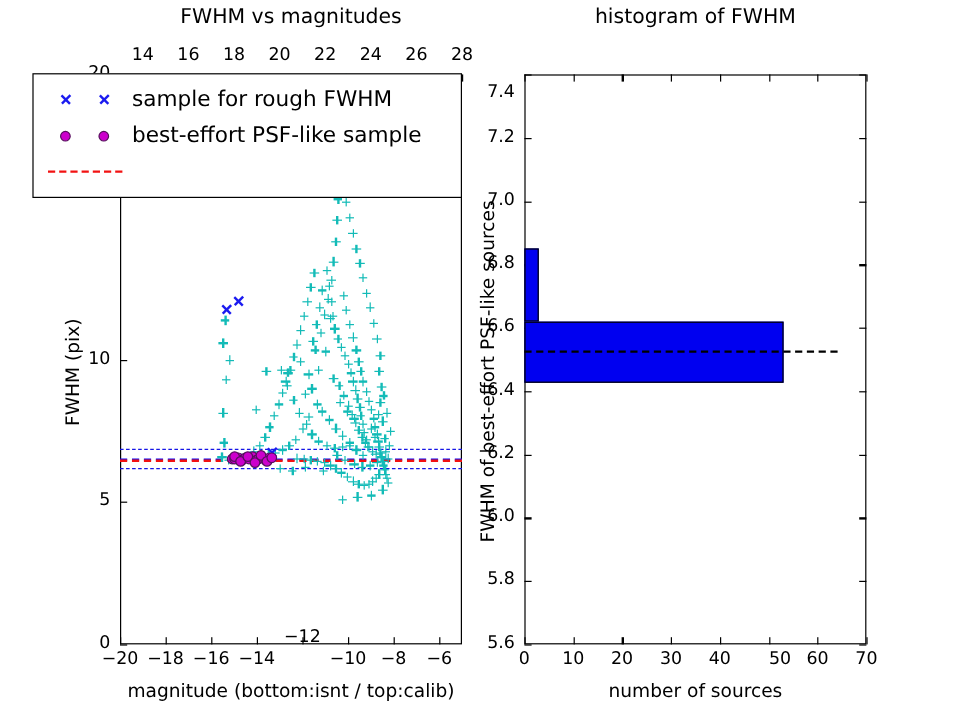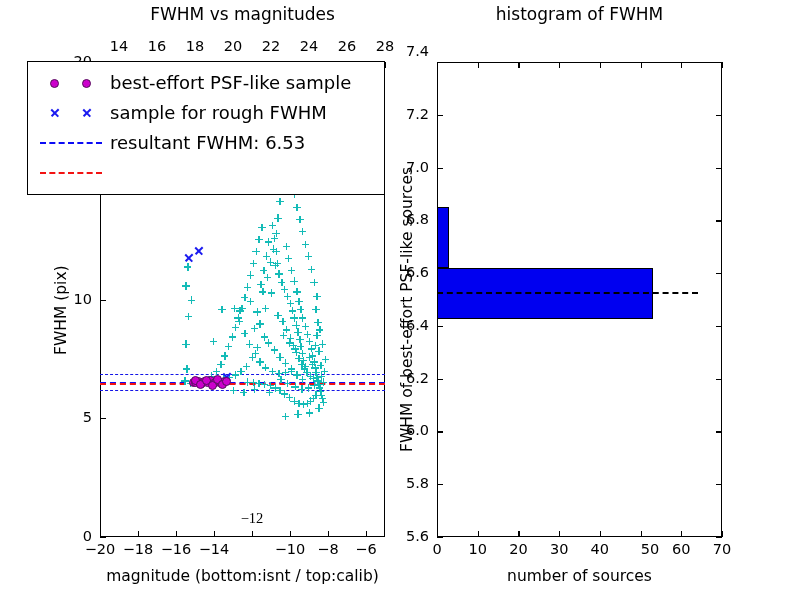--- a/index.html
+++ b/index.html
@@ -173,21 +173,21 @@
     <div id="left-bottomticks">
         <div class="tick" style="left: 100px; top: 531px; width: 1.2px; height: 6px;"></div>
         <div class="ticklabel" style="left: 75px; top: 541px; width: 50px;">−20</div>
         <div class="tick" style="left: 138px; top: 531px; width: 1.2px; height: 6px;"></div>
         <div class="ticklabel" style="left: 113px; top: 541px; width: 50px;">−18</div>
         <div class="tick" style="left: 176px; top: 531px; width: 1.2px; height: 6px;"></div>
         <div class="ticklabel" style="left: 151px; top: 541px; width: 50px;">−16</div>
         <div class="tick" style="left: 214px; top: 531px; width: 1.2px; height: 6px;"></div>
         <div class="ticklabel" style="left: 189px; top: 541px; width: 50px;">−14</div>
         <div class="tick" style="left: 252px; top: 531px; width: 1.2px; height: 6px;"></div>
-        <div class="ticklabel" style="left: 227px; top: 510px; width: 50px; font-family: Liberation Serif, serif;">−12</div>
+        <div class="ticklabel" style="left: 227px; top: 523px; width: 50px;">−12</div>
         <div class="tick" style="left: 290px; top: 531px; width: 1.2px; height: 6px;"></div>
         <div class="ticklabel" style="left: 265px; top: 541px; width: 50px;">−10</div>
         <div class="tick" style="left: 328px; top: 531px; width: 1.2px; height: 6px;"></div>
         <div class="ticklabel" style="left: 303px; top: 541px; width: 50px;">−8</div>
         <div class="tick" style="left: 366px; top: 531px; width: 1.2px; height: 6px;"></div>
         <div class="ticklabel" style="left: 341px; top: 541px; width: 50px;">−6</div>
       </div>
     <div id="left-yticks">
         <div class="tick" style="left: 100px; top: 537px; width: 6px; height: 1.2px;"></div>
         <div class="ticklabel" style="left: 44px; top: 528px; width: 48px; text-align: right;">0</div>
@@ -435,37 +435,31 @@
       </div>
 
     <div class="axtitle" id="left-xlabel" style="left: 60px; top: 567px; width: 365px;">magnitude (bottom:isnt / top:calib)</div>
 
     <div class="vlabel" id="left-ylabel" style="left: 52px; top: 354.5px;">FWHM (pix)</div>
   </div>
 
   <div id="legend-box" style="left: 27px; top: 61px; width: 358px;">
       <div class="legend-row">
         <div class="legend-key">
+          <div class="mk mk-cross lk-sample" style="left: 14px; margin-top: -4.8px; width: 9.6px; height: 9.6px;"></div>
+          <div class="mk mk-cross lk-sample" style="left: 46px; margin-top: -4.8px; width: 9.6px; height: 9.6px;"></div>
+        </div>
+        <div class="legend-text">sample for rough FWHM</div>
+      </div>
+      <div class="legend-row">
+        <div class="legend-key">
           <div class="mk mk-dot lk-sample" style="left: 14px; margin-top: -4.5px;"></div>
           <div class="mk mk-dot lk-sample" style="left: 46px; margin-top: -4.5px;"></div>
         </div>
         <div class="legend-text">best-effort PSF-like sample</div>
-      </div>
-      <div class="legend-row">
-        <div class="legend-key">
-          <div class="mk mk-cross lk-sample" style="left: 14px; margin-top: -4.8px; width: 9.6px; height: 9.6px;"></div>
-          <div class="mk mk-cross lk-sample" style="left: 46px; margin-top: -4.8px; width: 9.6px; height: 9.6px;"></div>
-        </div>
-        <div class="legend-text">sample for rough FWHM</div>
-      </div>
-      <div class="legend-row">
-        <div class="legend-key">
-          <div class="lk-line" style="border-top: 2.4px dashed rgb(11, 11, 245);"></div>
-        </div>
-        <div class="legend-text">resultant FWHM: 6.53</div>
       </div>
       <div class="legend-row">
         <div class="legend-key">
           <div class="lk-line" style="border-top: 2.4px dashed rgb(242, 18, 18);"></div>
         </div>
       </div>
     </div>
 
   <div class="panel" id="panel-right">
 
@@ -522,21 +516,21 @@
         <div class="tick" style="left: 716px; top: 220.333px; width: 6px; height: 1.2px;"></div>
         <div class="ticklabel" style="left: 385px; top: 211.333px; width: 44px; text-align: right;">6.8</div>
         <div class="tick" style="left: 437px; top: 167.556px; width: 6px; height: 1.2px;"></div>
         <div class="tick" style="left: 716px; top: 167.556px; width: 6px; height: 1.2px;"></div>
         <div class="ticklabel" style="left: 385px; top: 158.556px; width: 44px; text-align: right;">7.0</div>
         <div class="tick" style="left: 437px; top: 114.778px; width: 6px; height: 1.2px;"></div>
         <div class="tick" style="left: 716px; top: 114.778px; width: 6px; height: 1.2px;"></div>
         <div class="ticklabel" style="left: 385px; top: 105.778px; width: 44px; text-align: right;">7.2</div>
         <div class="tick" style="left: 437px; top: 62px; width: 6px; height: 1.2px;"></div>
         <div class="tick" style="left: 716px; top: 62px; width: 6px; height: 1.2px;"></div>
-        <div class="ticklabel" style="left: 385px; top: 43px; width: 44px; text-align: right;">7.4</div>
+        <div class="ticklabel" style="left: 385px; top: 69px; width: 44px; text-align: right;">7.4</div>
       </div>
 
     <div id="right-bars">
         <div class="hist-bar" style="left: 437px; top: 207.139px; width: 12.2143px; height: 60.6944px;"></div>
         <div class="hist-bar" style="left: 437px; top: 267.833px; width: 215.786px; height: 51.4583px;"></div>
       </div>
     <div id="right-reflines">
         <div class="hline hline-black-dash" style="left: 437px; top: 291.583px; width: 260.571px;"></div>
       </div>
 

